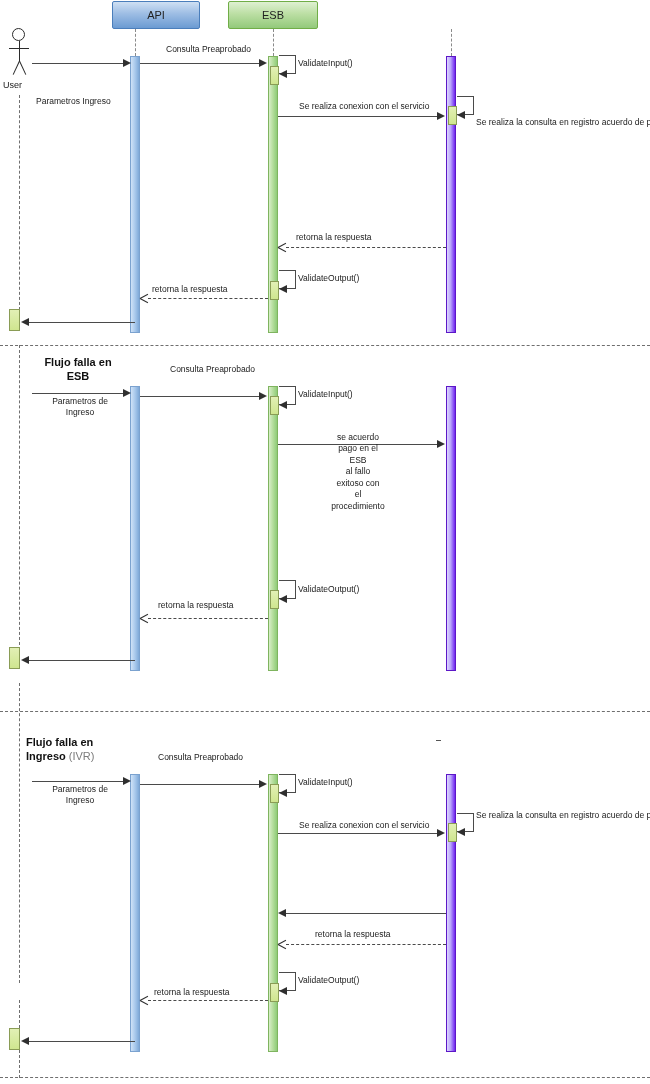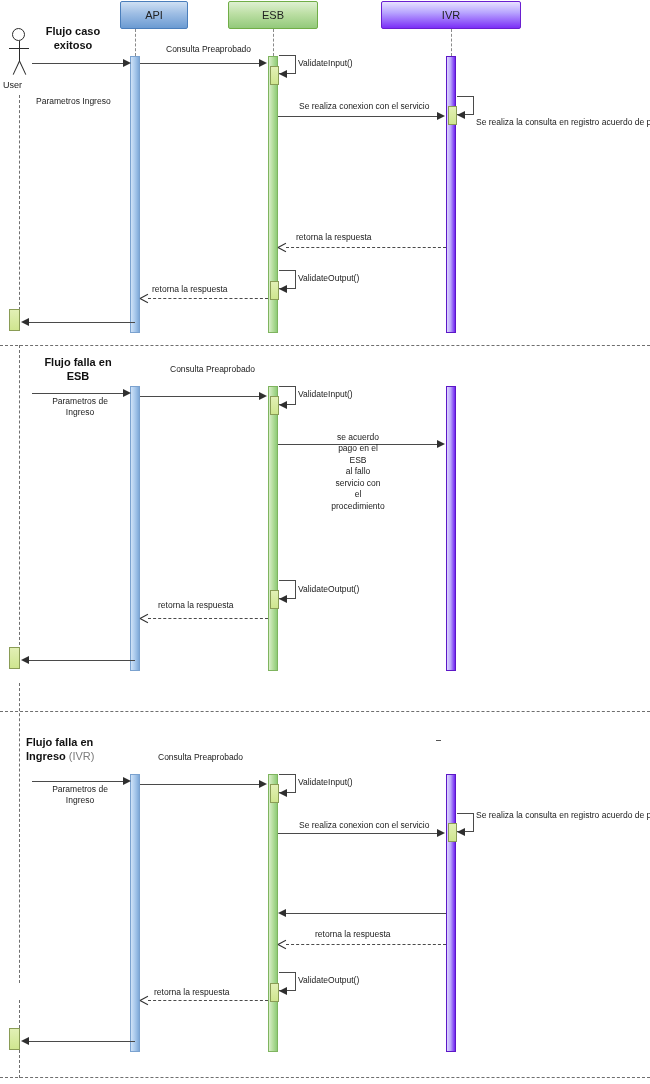--- a/index.html
+++ b/index.html
@@ -103,50 +103,43 @@
 
   
   .divider{position:absolute;height:0;border-top:1px dashed #6f6f6f;left:0;width:650px;}
   .stray-dash{position:absolute;height:0;border-top:1.3px solid #555;width:5px;}
 </style>
 </head>
 <body>
 
 <div id="canvas">
 
-  <div class="participant p-api" style="left:120px;top:1px;width:68px;">
+  <div class="participant p-api" style="left:112px;top:1px;width:88px;">
     <span>API</span>
   </div>
   <div class="participant p-esb" style="left:228px;top:1px;width:90px;">
     <span>ESB</span>
-  </div>
-  <div class="participant p-ivr" style="left:381px;top:1px;width:140px;">
-    <span>IVR</span>
   </div>
 
   <div class="actor-head" style="left:12px;top:28px;"></div>
   <div class="actor-body" style="left:18.5px;top:41px;"></div>
   <div class="actor-arms" style="left:9px;top:48px;width:20px;"></div>
   <div class="actor-leg l" style="left:18.5px;top:61px;"></div>
   <div class="actor-leg r" style="left:18.5px;top:61px;"></div>
   <div class="actor-name" style="left:3px;top:80px;">User</div>
 
   <div class="lifeline-dense" style="left:19px;top:95px;height:215px;"></div>
   <div class="lifeline-dense" style="left:19px;top:345px;height:300px;"></div>
   <div class="lifeline-dense" style="left:19px;top:683px;height:300px;"></div>
   <div class="lifeline-dense" style="left:19px;top:1000px;height:78px;"></div>
 
   <div class="lifeline" style="left:134.5px;top:29px;height:27px;"></div>
   <div class="lifeline" style="left:272.5px;top:29px;height:27px;"></div>
   <div class="lifeline" style="left:450.5px;top:29px;height:27px;"></div>
 
-  <div class="flow-title" style="left:18px;top:24px;width:110px;">
-    <div>Flujo caso</div>
-    <div>exitoso</div>
-  </div>
 
   <div class="act act-api" style="left:130px;top:56px;width:10px;height:277px;"></div>
   <div class="act act-esb" style="left:268px;top:56px;width:10px;height:277px;"></div>
   <div class="act act-ivr" style="left:446px;top:56px;width:10px;height:277px;"></div>
 
   <div class="msg-line" style="left:32px;top:63px;width:92px;"></div>
   <div class="arrow-r" style="left:123px;top:58.5px;"></div>
   <div class="lbl" style="left:36px;top:65px;margin-top:31px;">Parametros Ingreso</div>
 
   <div class="msg-line" style="left:140px;top:63px;width:120px;"></div>
@@ -211,21 +204,21 @@
   <div class="arrow-l" style="left:279px;top:400.5px;"></div>
   <div class="lbl" style="left:298px;top:389px;">ValidateInput()</div>
 
   <div class="msg-line" style="left:278px;top:444px;width:160px;"></div>
   <div class="arrow-r" style="left:437px;top:439.5px;"></div>
   <div class="lbl-c" style="left:312px;top:432px;width:92px;">
     <div>se acuerdo</div>
     <div>pago en el</div>
     <div>ESB</div>
     <div>al fallo</div>
-    <div>servicio con</div>
+    <div>exitoso con</div>
     <div>el</div>
     <div>procedimiento</div>
   </div>
 
   <div class="act act-nested" style="left:270px;top:590px;width:9px;height:19px;"></div>
   <div class="selfcall" style="left:279px;top:580px;width:17px;height:19px;"></div>
   <div class="arrow-l" style="left:279px;top:594.5px;"></div>
   <div class="lbl" style="left:298px;top:584px;">ValidateOutput()</div>
 
   <div class="msg-line-dash" style="left:148px;top:618px;width:120px;"></div>

